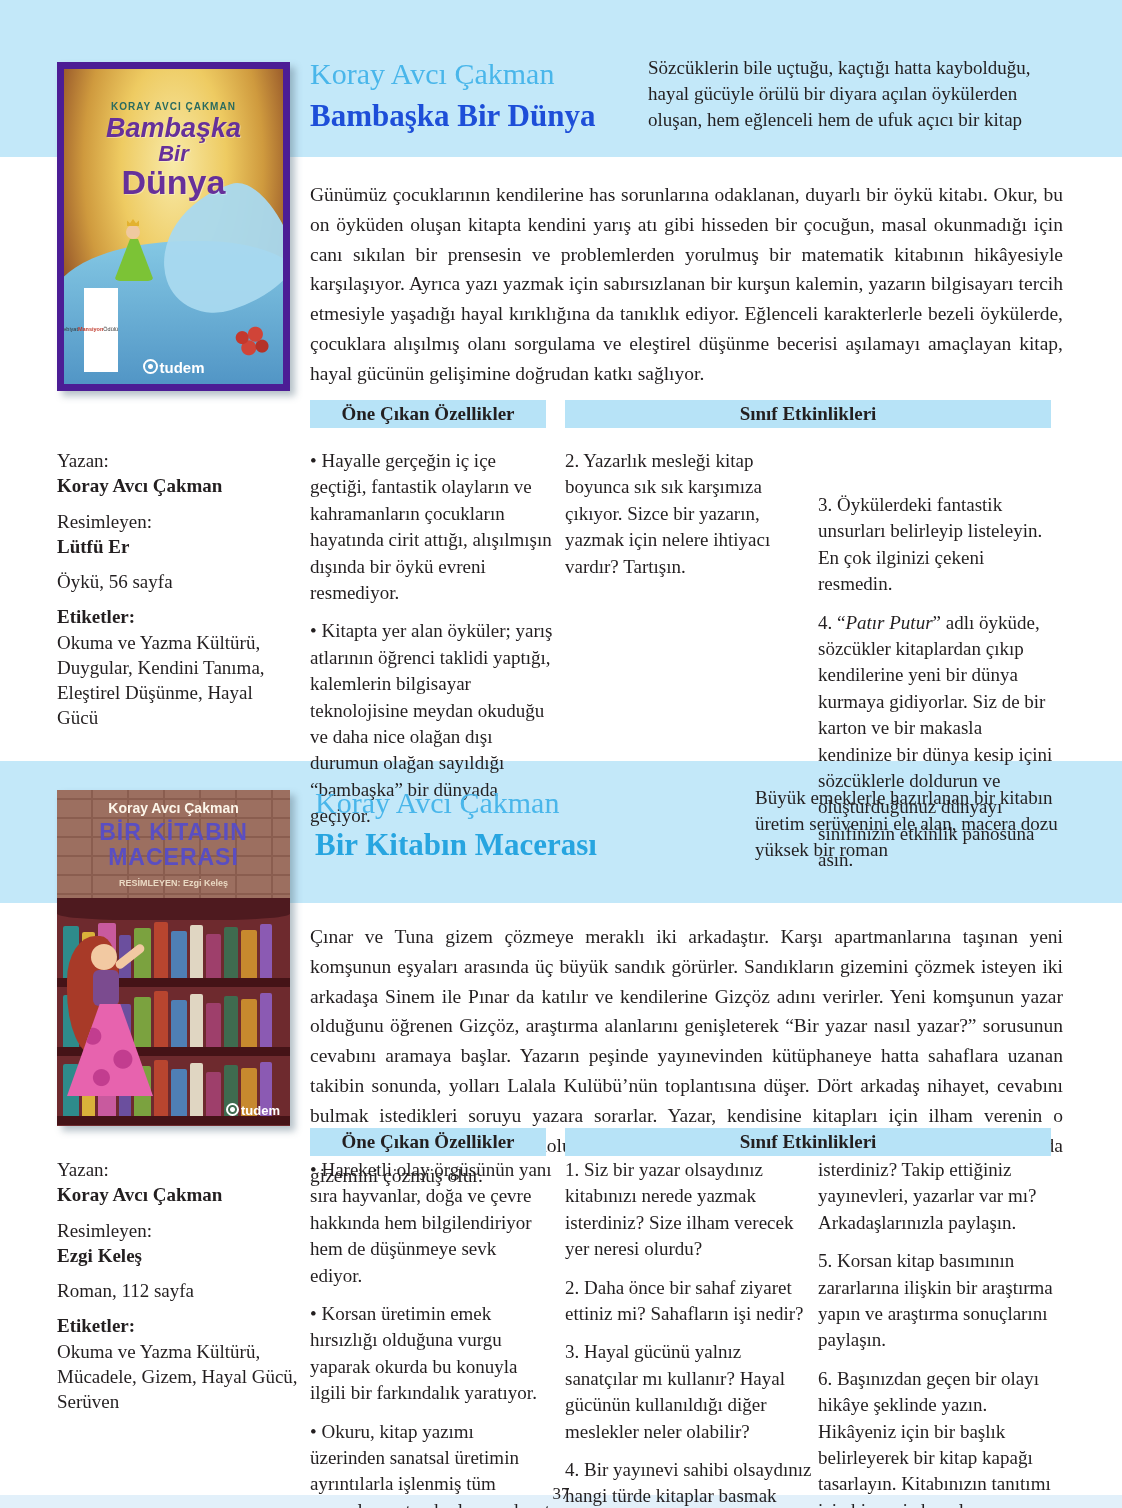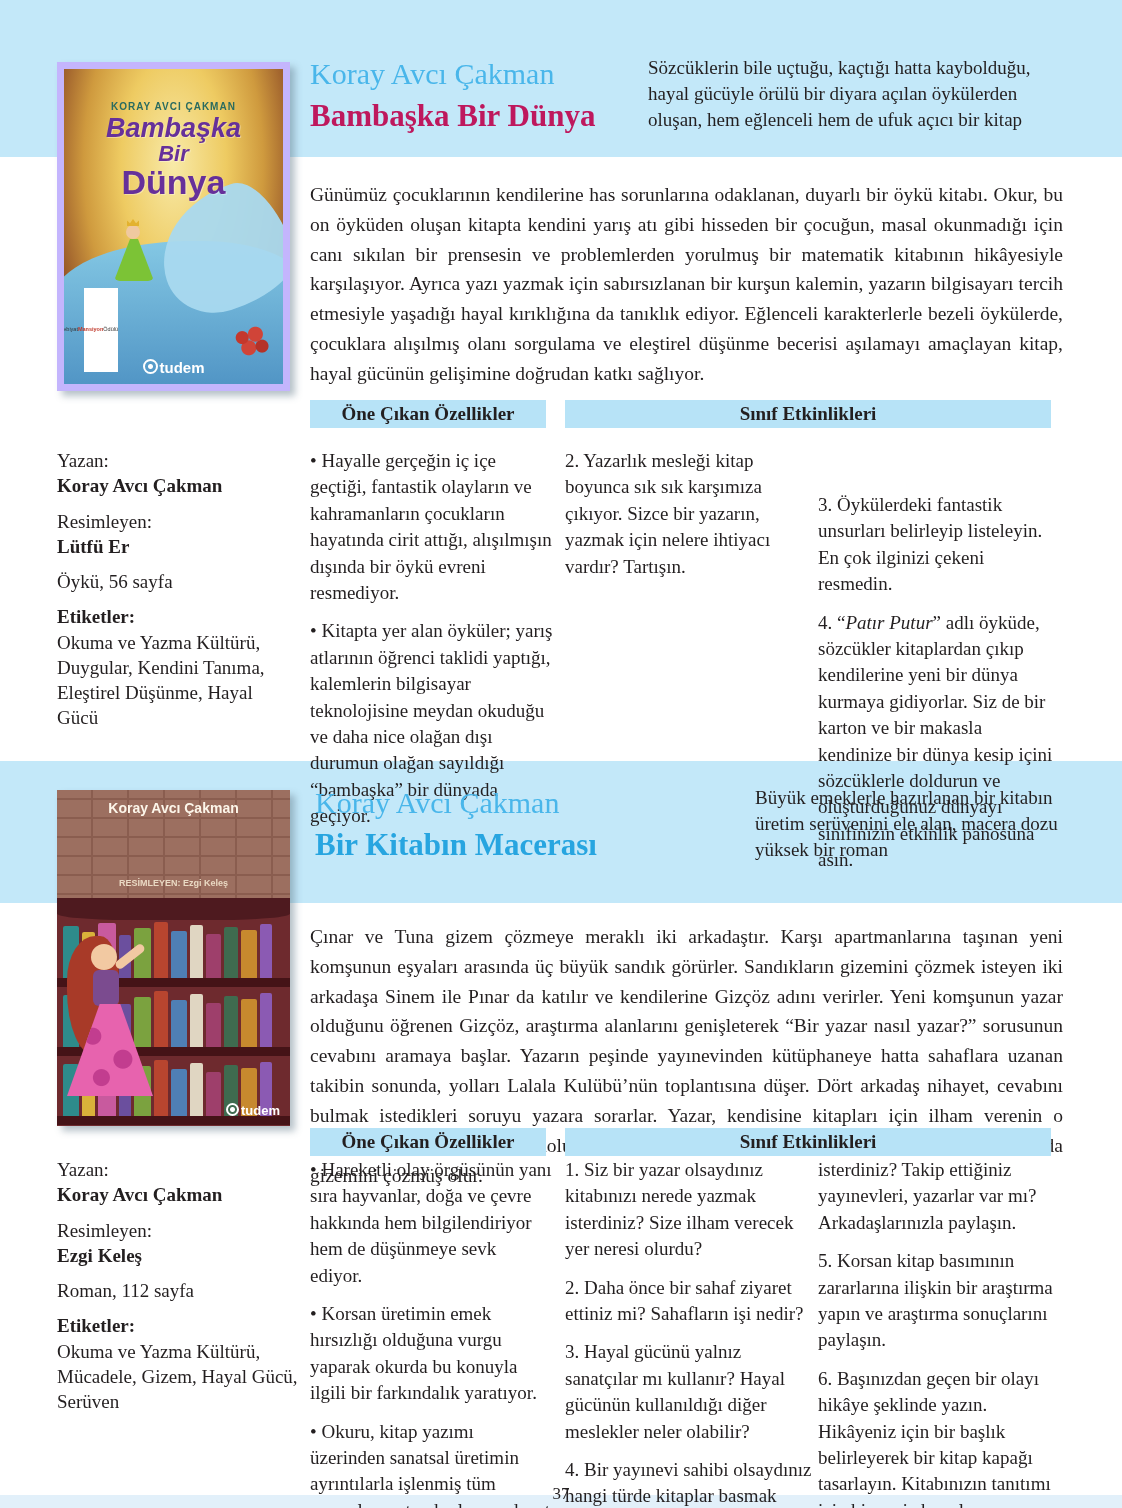--- a/index.html
+++ b/index.html
@@ -6,36 +6,36 @@
   #page{position:relative;width:1122px;height:1508px;background:#ffffff;overflow:hidden;
         font-family:"Liberation Serif","DejaVu Serif",serif;color:#231f20;}
   .abs{position:absolute;}
   
   .band{position:absolute;left:0;width:1122px;background:#c3e8f9;}
   #band1{top:0;height:157px;}
   #band2{top:761px;height:142px;}
   #footstrip{position:absolute;left:0;bottom:0;width:1122px;height:13px;background:#e2f0fa;}
   
   .authorName{font-size:30px;color:#49b6ea;line-height:1.1;}
-  .bookTitle{font-size:31px;font-weight:bold;color:#be185d;line-height:1.1;margin-top:9px;}
+  .bookTitle{font-size:31px;font-weight:bold;color:#1d4ed8;line-height:1.1;margin-top:9px;}
   .blurb{font-size:19px;line-height:1.38;color:#231f20;}
   .desc{font-size:19.5px;line-height:1.53;text-align:justify;color:#231f20;}
   
   .bar{position:absolute;height:28px;background:#b7e3f7;display:flex;align-items:center;justify-content:center;
        font-weight:bold;font-size:19px;color:#231f20;}
   
   .meta{font-size:19px;line-height:1.33;}
   .meta .grp{margin-bottom:10px;}
   .meta .b{font-weight:bold;}
   
   .colTxt{font-size:19px;line-height:1.39;}
   .colTxt p{margin:0 0 12px 0;}
   .colTxt p.bullet::before{content:"• ";}
   
-  .coverWrap{position:absolute;background:#c4b5fd;box-shadow:5px 5px 7px rgba(95,120,135,.45);}
+  .coverWrap{position:absolute;background:#4c1d95;box-shadow:5px 5px 7px rgba(95,120,135,.45);}
   .coverArt{position:absolute;overflow:hidden;}
   
   #cover1{left:57px;top:62px;width:233px;height:329px;padding:0;}
   #art1{left:7px;top:7px;width:219px;height:315px;
         background:radial-gradient(ellipse at 50% 30%,#f8eaa8 0%,#eecb62 34%,#cf9a3e 58%,#8f4e27 82%,#5e2c1b 100%);}
   .a1-water{position:absolute;left:-12px;top:172px;width:250px;height:150px;background:linear-gradient(#84c8e4,#4f93c4);
             border-radius:55% 40% 0 0/40% 28% 0 0;}
   .a1-dragon{position:absolute;left:96px;top:120px;width:130px;height:120px;background:#a9d9ef;
              border-radius:70% 30% 60% 40%/60% 70% 30% 40%;transform:rotate(-18deg);opacity:.95;}
   .a1-head{position:absolute;width:14px;height:14px;border-radius:50%;background:#f0c9a0;left:62px;top:156px;}
@@ -195,20 +195,24 @@
 
   <div class="abs colTxt" style="left:818px;top:448px;width:242px;margin-top:44px;">
     <p>3. Öykülerdeki fantastik unsurları belirleyip listeleyin. En çok ilginizi çekeni resmedin.</p>
     <p><span>4. “</span><span class="it">Patır Putur</span><span>” adlı öyküde, sözcükler kitaplardan çıkıp kendilerine yeni bir dünya kurmaya gidiyorlar. Siz de bir karton ve bir makasla kendinize bir dünya kesip içini sözcüklerle doldurun ve oluşturduğunuz dünyayı sınıfınızın etkinlik panosuna asın.</span></p>
   </div>
 
   <div id="cover2" class="coverWrap">
     <div id="art2" class="coverArt">
       <div class="a2-brick"></div>
       <div class="a2-author">Koray Avcı Çakman</div>
+      <div class="a2-title">
+        <span class="a2-ti">BİR KİTABIN</span>
+        <span class="a2-ti">MACERASI</span>
+      </div>
       <div class="a2-credit">RESİMLEYEN: Ezgi Keleş</div>
       <div class="a2-scallop"></div>
       <div class="shelfRow" style="top:130px;">
           <i></i>
           <i></i>
           <i></i>
           <i></i>
           <i></i>
           <i></i>
           <i></i>

